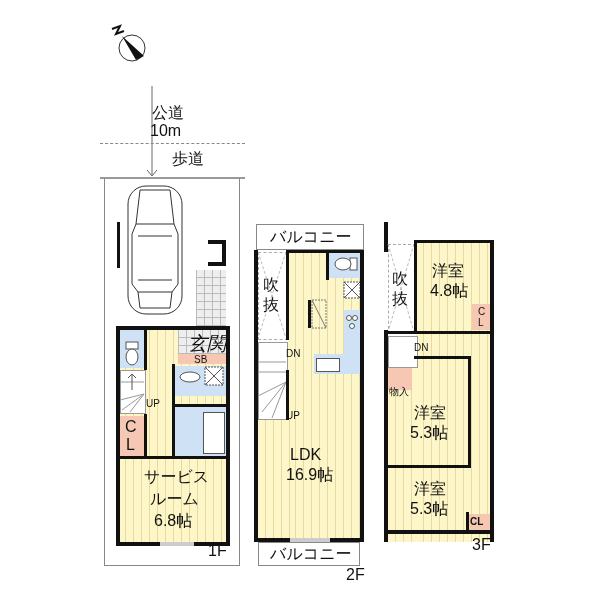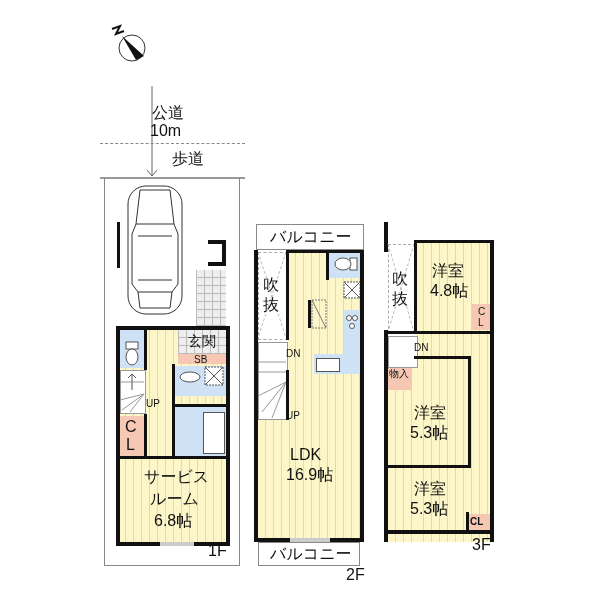--- a/index.html
+++ b/index.html
@@ -10,21 +10,21 @@
   .floor{position:absolute;background:#fdf6c8;
     background-image:repeating-linear-gradient(90deg,transparent 0,transparent 7px,#e9d9a0 7px,#e9d9a0 8px);}
   .blue{position:absolute;background:#cfe2f5;}
   .pink{position:absolute;background:#f6c8b4;}
   .tile{position:absolute;background:#eee;
     background-image:repeating-linear-gradient(0deg,#bbb 0,#bbb 1px,transparent 1px,transparent 8px),
                      repeating-linear-gradient(90deg,#bbb 0,#bbb 1px,transparent 1px,transparent 8px);}
   .void{position:absolute;background:#fff;}
   .lbl{position:absolute;text-align:center;line-height:1.15;white-space:nowrap;}
   .big{font-size:16px;}
-  .med{font-size:14px;}
+  .med{font-size:19px;font-style:italic;}
   .sm{font-size:10px;}
   .outline{position:absolute;border:1px solid #888;box-sizing:border-box;}
   svg{position:absolute;overflow:visible;}
 </style>
 </head>
 <body>
 
 <div class="abs" style="left:108px;top:26px;width:40px;height:40px;">
   <svg width="40" height="40" viewBox="0 0 40 40">
     <circle cx="24" cy="22" r="13" fill="none" stroke="#333" stroke-width="1"></circle>
@@ -199,21 +199,21 @@
   <div class="lbl big" style="left:392px;top:270px;">吹</div>
   <div class="lbl big" style="left:392px;top:290px;">抜</div>
 
   <div class="pink" style="left:472px;top:304px;width:18px;height:26px;"></div>
   <div class="lbl sm" style="left:478px;top:306px;">C</div>
   <div class="lbl sm" style="left:478px;top:317px;">L</div>
 
   <div class="void" style="left:388px;top:336px;width:28px;height:30px;border:1px solid #999;"></div>
   <div class="lbl sm" style="left:414px;top:342px;">DN</div>
   <div class="pink" style="left:388px;top:368px;width:24px;height:22px;"></div>
-  <div class="lbl sm" style="left:389px;top:368px;text-align:right;">物入</div>
+  <div class="lbl sm" style="left:389px;top:386px;text-align:right;">物入</div>
 
   <div class="pink" style="left:468px;top:514px;width:24px;height:16px;"></div>
   <div class="lbl sm" style="left:470px;top:516px;font-weight:bold;">CL</div>
 
   <div class="wall" style="left:384px;top:330px;width:4px;height:212px;"></div>
   <div class="wall" style="left:490px;top:240px;width:4px;height:302px;"></div>
   <div class="wall" style="left:414px;top:240px;width:80px;height:3px;"></div>
   <div class="wall" style="left:384px;top:530px;width:110px;height:4px;"></div>
   <div class="wall" style="left:414px;top:240px;width:3px;height:94px;"></div>
   <div class="wall" style="left:384px;top:331px;width:110px;height:3px;"></div>

